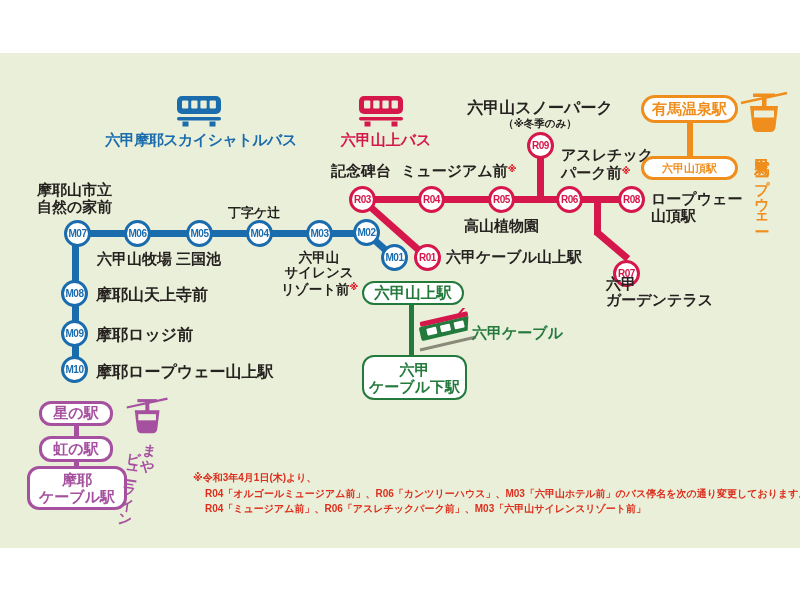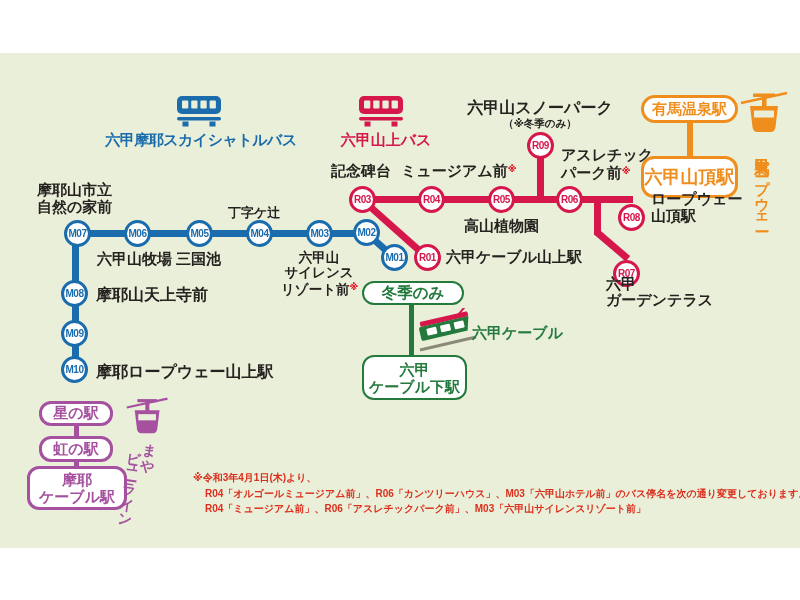--- a/index.html
+++ b/index.html
@@ -93,38 +93,39 @@
   <div class="st blue" style="left:353px;top:219px">M02</div>
   <div class="st blue" style="left:381px;top:244px">M01</div>
   <div class="st blue" style="left:61px;top:280px">M08</div>
   <div class="st blue" style="left:61px;top:320px">M09</div>
   <div class="st blue" style="left:61px;top:356px">M10</div>
 
   <div class="st red" style="left:349px;top:186px">R03</div>
   <div class="st red" style="left:418px;top:186px">R04</div>
   <div class="st red" style="left:488px;top:186px">R05</div>
   <div class="st red" style="left:556px;top:186px">R06</div>
-  <div class="st red" style="left:618px;top:204px">R08</div>
+  <div class="st red" style="left:618px;top:186px">R08</div>
   <div class="st red" style="left:527px;top:132px">R09</div>
   <div class="st red" style="left:613px;top:260px">R07</div>
   <div class="st red" style="left:414px;top:244px">R01</div>
 
   <div class="lbl" style="left:37px;top:181px;font-size:15px;line-height:17px">
     <span class="row">摩耶山市立</span>
     <span class="row">自然の家前</span>
   </div>
   <div class="lbl" style="left:228px;top:204px;font-size:13px">丁字ケ辻</div>
   <div class="lbl" style="left:97px;top:250px;font-size:15px">六甲山牧場</div>
   <div class="lbl" style="left:176px;top:250px;font-size:15px">三国池</div>
   <div class="lbl center" style="left:281px;top:250px;width:76px;font-size:13.5px;line-height:15px">
     <span class="row">六甲山</span>
     <span class="row">サイレンス</span>
     <span class="row"><span>リゾート前</span><span class="mark">※</span></span>
   </div>
   <div class="lbl" style="left:96px;top:285px;font-size:16px">摩耶山天上寺前</div>
+  <div class="lbl" style="left:96px;top:325px;font-size:16px">摩耶ロッジ前</div>
   <div class="lbl" style="left:96px;top:362px;font-size:16px">摩耶ロープウェー山上駅</div>
 
   <div class="lbl" style="left:331px;top:162px;font-size:15px">記念碑台</div>
   <div class="lbl" style="left:401px;top:162px;font-size:15px"><span>ミュージアム前</span><span class="mark">※</span></div>
   <div class="lbl" style="left:464px;top:217px;font-size:15px">高山植物園</div>
   <div class="lbl" style="left:561px;top:147px;font-size:15px;line-height:16px">
     <span class="row">アスレチック</span>
     <span class="row"><span>パーク前</span><span class="mark">※</span></span>
   </div>
   <div class="lbl" style="left:651px;top:190px;font-size:15px;line-height:17px">
@@ -132,34 +133,34 @@
     <span class="row">山頂駅</span>
   </div>
   <div class="lbl" style="left:606px;top:276px;font-size:15px;line-height:16px">
     <span class="row">六甲</span>
     <span class="row">ガーデンテラス</span>
   </div>
   <div class="lbl" style="left:446px;top:248px;font-size:15px">六甲ケーブル山上駅</div>
 
   <div class="ln orange" style="left:687px;top:122px;width:6px;height:36px"></div>
   <div class="box orange" style="left:641px;top:95px;width:97px;height:28px;border-radius:14px;font-size:15px">有馬温泉駅</div>
-  <div class="box orange" style="left:641px;top:156px;width:97px;height:42px;border-radius:13px;font-size:18px">六甲山頂駅</div>
+  <div class="box orange" style="left:641px;top:156px;width:97px;height:24px;border-radius:13px;font-size:11px">六甲山頂駅</div>
   <span class="icon" style="left:740px;top:90px;color:#ef8e1c">
     <svg width="50" height="52" viewBox="0 0 48 52">
       <path d="M0,13 L46,3" stroke="currentColor" stroke-width="2.5" fill="none"></path>
       <rect x="12" y="3.5" width="22" height="3.5" fill="currentColor"></rect>
       <rect x="21" y="5" width="4.5" height="13" fill="currentColor"></rect>
       <path d="M9,16 h28 l-2.5,21 q-0.6,5 -5,5 h-13 q-4.4,0 -5,-5 Z" fill="currentColor"></path>
       <rect x="13" y="20.5" width="20" height="7" fill="#e9efd8"></rect>
     </svg>
   </span>
   <div class="vtext" style="left:752px;top:146px;font-size:15px;letter-spacing:1px;color:#ef8e1c">六甲有馬ロープウェー</div>
 
   <div class="ln green" style="left:409px;top:300px;width:5px;height:58px"></div>
-  <div class="box green" style="left:362px;top:281px;width:102px;height:24px;border-radius:12px;font-size:15.5px">冬季のみ</div>
+  <div class="box green" style="left:362px;top:281px;width:102px;height:24px;border-radius:12px;font-size:15.5px">六甲山上駅</div>
   <div class="box green" style="left:362px;top:355px;width:105px;height:45px;border-radius:12px;font-size:15px;line-height:17px">
     <span class="row">六甲</span>
     <span class="row">ケーブル下駅</span>
   </div>
   <span class="icon" style="left:418px;top:308px;color:#237a3c">
     <svg width="60" height="44" viewBox="0 0 60 44">
       <path d="M2,42 L58,29" stroke="#8a8a7a" stroke-width="3" fill="none"></path>
       <g transform="rotate(-13 30 22)">
         <path d="M44,9 l8,-6" stroke="#d6174b" stroke-width="2" fill="none"></path>
         <rect x="4" y="8" width="49" height="5" rx="1.5" fill="#d6174b"></rect>

